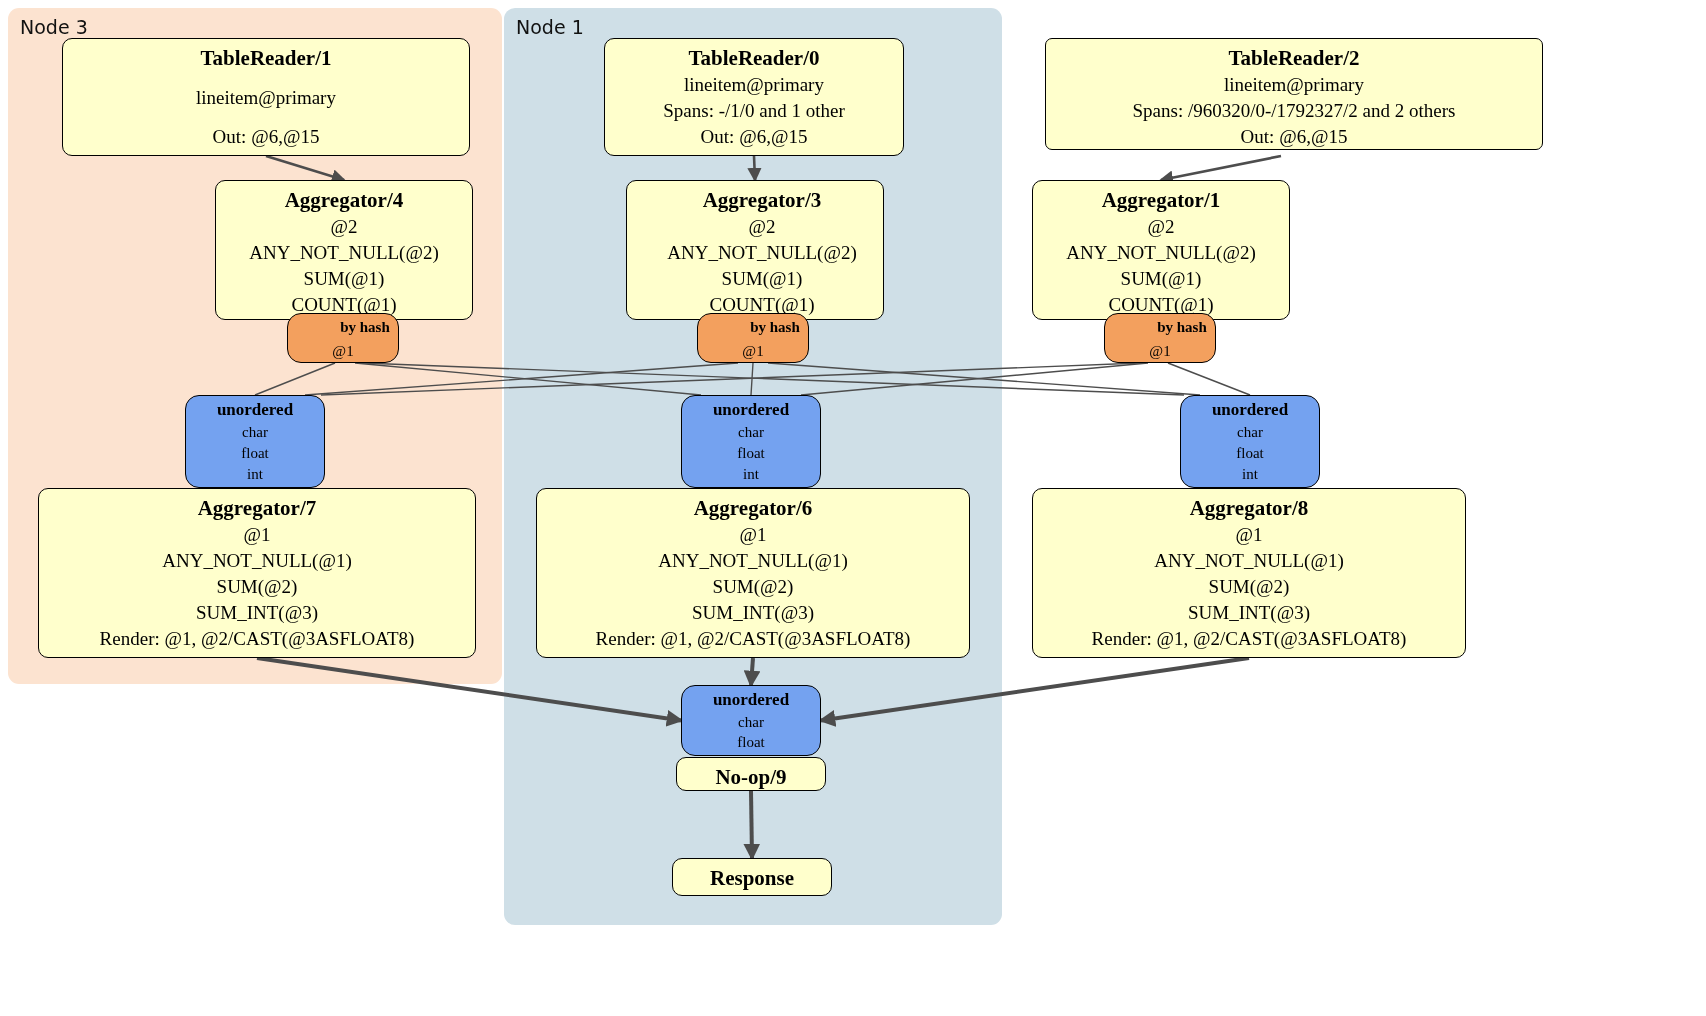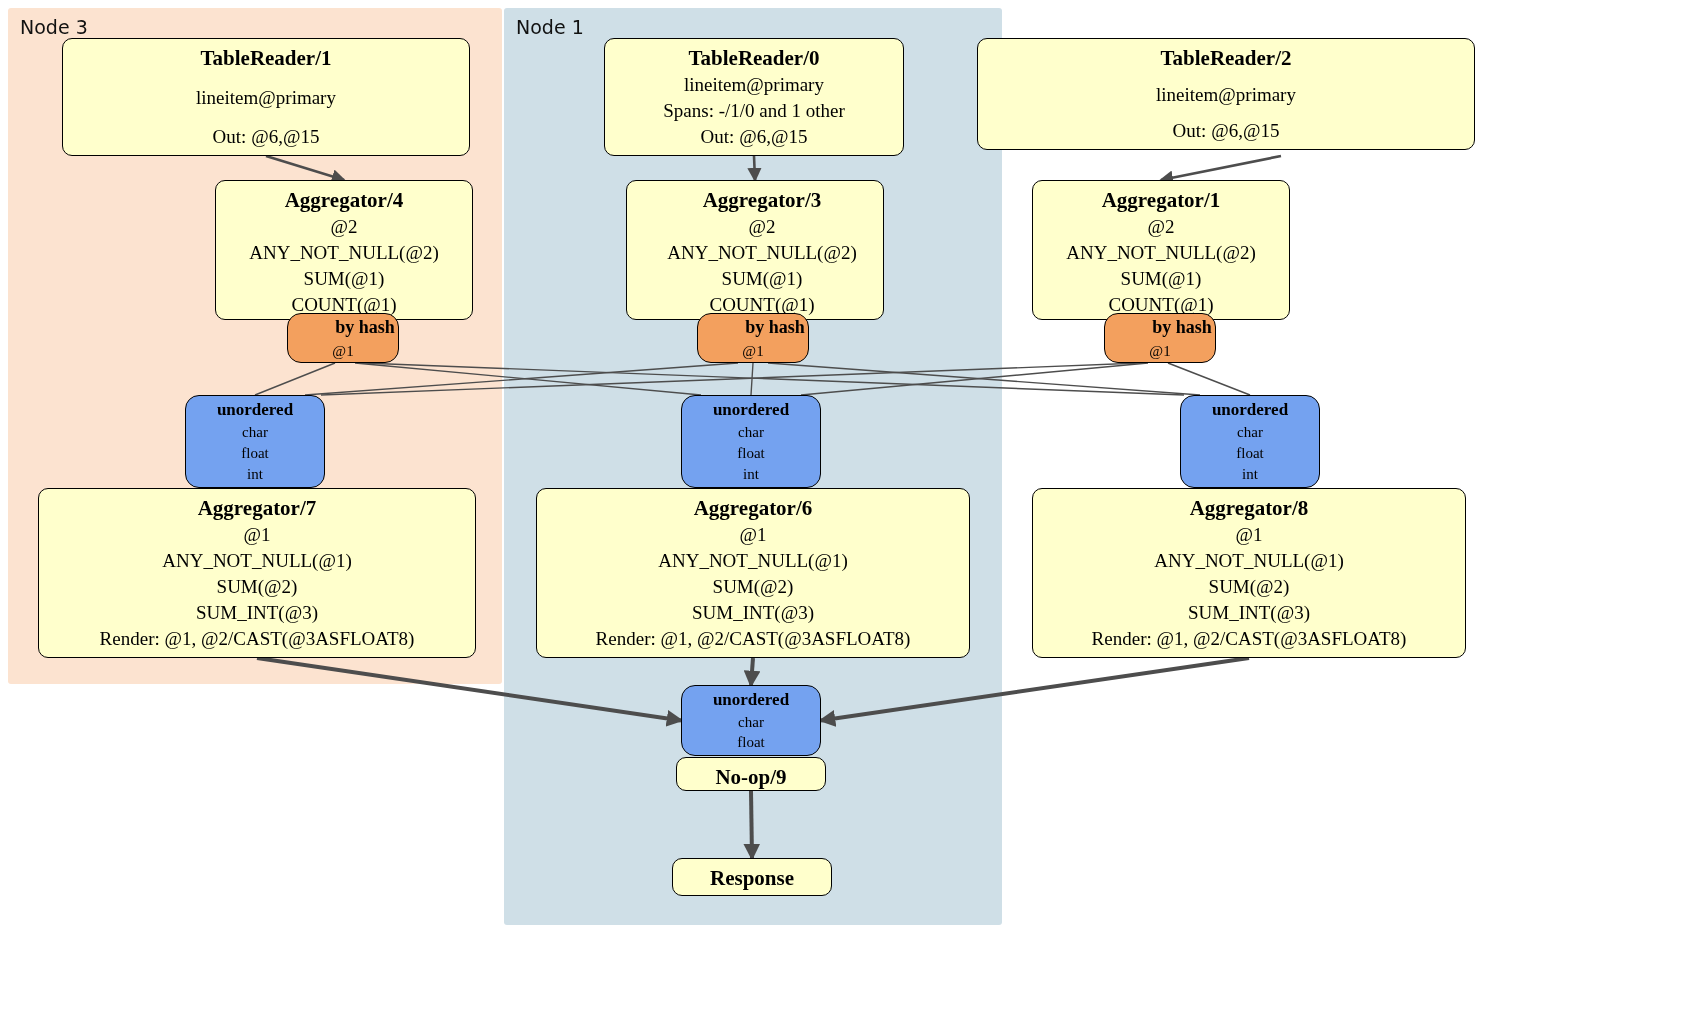--- a/index.html
+++ b/index.html
@@ -7,21 +7,21 @@
   body { font-family: "DejaVu Sans", "Liberation Sans", sans-serif; color: #000; }
 
   #canvas {
     position: relative;
     width: 1706px;
     height: 1016px;
     background: #ffffff;
     overflow: hidden;
   }
 
-  .region { position: absolute; border-radius: 3px; }
+  .region { position: absolute; border-radius: 11px; }
   .region-label {
     position: absolute;
     top: 8px; left: 12px;
     font-size: 19px;
     color: #111;
   }
 
   #edges {
     position: absolute;
     left: 0; top: 0;
@@ -39,21 +39,21 @@
     font-family: Liberation Serif, serif;
   }
   .box .title { font-weight: bold; white-space: nowrap; }
   .box .line  { white-space: nowrap; }
 
   .box.plan { background: #ffffcc; border-radius: 10px; padding: 5px 10px; }
   .box.plan .title { font-size: 21px; line-height: 28px; }
   .box.plan .line  { font-size: 19px; line-height: 26px; }
 
   .box.hash { background: #f3a05e; border-radius: 14px; padding: 2px 6px; }
-  .box.hash .title { font-size: 18px; line-height: 22px; margin-left: 44px; }
+  .box.hash .title { font-size: 15px; line-height: 22px; margin-left: 44px; }
   .box.hash .line  { font-size: 15px; line-height: 17px; }
 
   .box.sync { background: #74a2f0; border-radius: 14px; padding: 3px 6px; }
   .box.sync .title { font-size: 17px; line-height: 22px; }
   .box.sync .line  { font-size: 15px; line-height: 19px; }
 </style>
 </head>
 <body>
 
 <div id="canvas">
@@ -93,23 +93,24 @@
       <div class="title">TableReader/1</div>
       <div class="line">lineitem@primary</div>
       <div class="line">Out: @6,@15</div>
     </div>
     <div class="box plan" style="left: 604px; top: 38px; width: 300px; height: 118px;">
       <div class="title">TableReader/0</div>
       <div class="line">lineitem@primary</div>
       <div class="line">Spans: -/1/0 and 1 other</div>
       <div class="line">Out: @6,@15</div>
     </div>
-    <div class="box plan" style="left: 977px; top: 38px; width: 498px; height: 112px;">
+    <div class="box plan" style="left: 1045px; top: 38px; width: 498px; height: 112px; border-radius: 7px;">
       <div class="title">TableReader/2</div>
       <div class="line">lineitem@primary</div>
+      <div class="line">Spans: /960320/0-/1792327/2 and 2 others</div>
       <div class="line">Out: @6,@15</div>
     </div>
     <div class="box plan" style="left: 215px; top: 180px; width: 258px; height: 140px;">
       <div class="title">Aggregator/4</div>
       <div class="line">@2</div>
       <div class="line">ANY_NOT_NULL(@2)</div>
       <div class="line">SUM(@1)</div>
       <div class="line">COUNT(@1)</div>
     </div>
     <div class="box plan" style="left: 626px; top: 180px; width: 258px; height: 140px; padding-left: 24px;">

